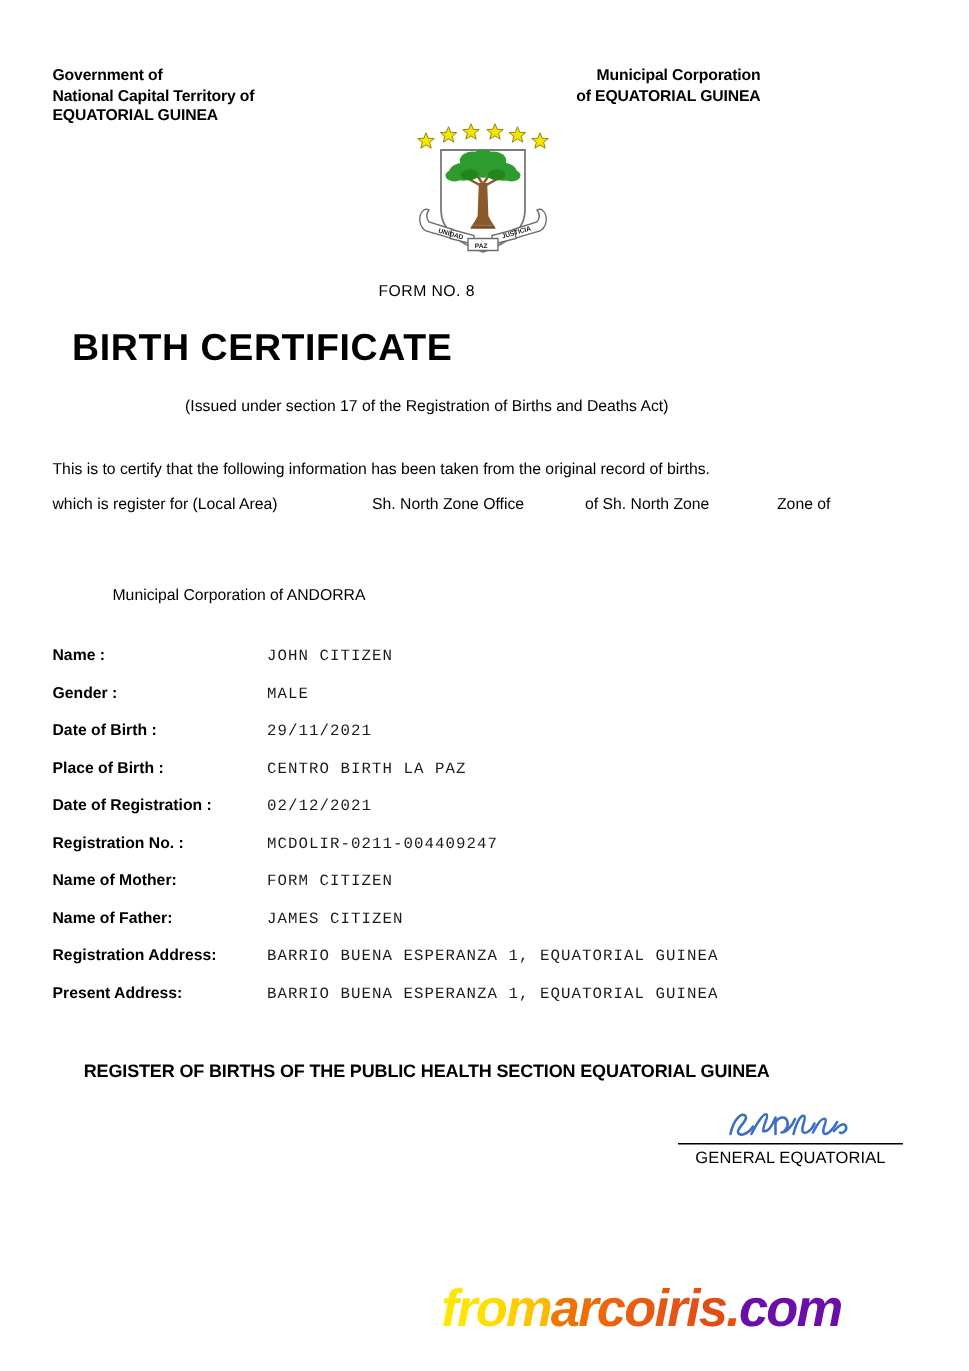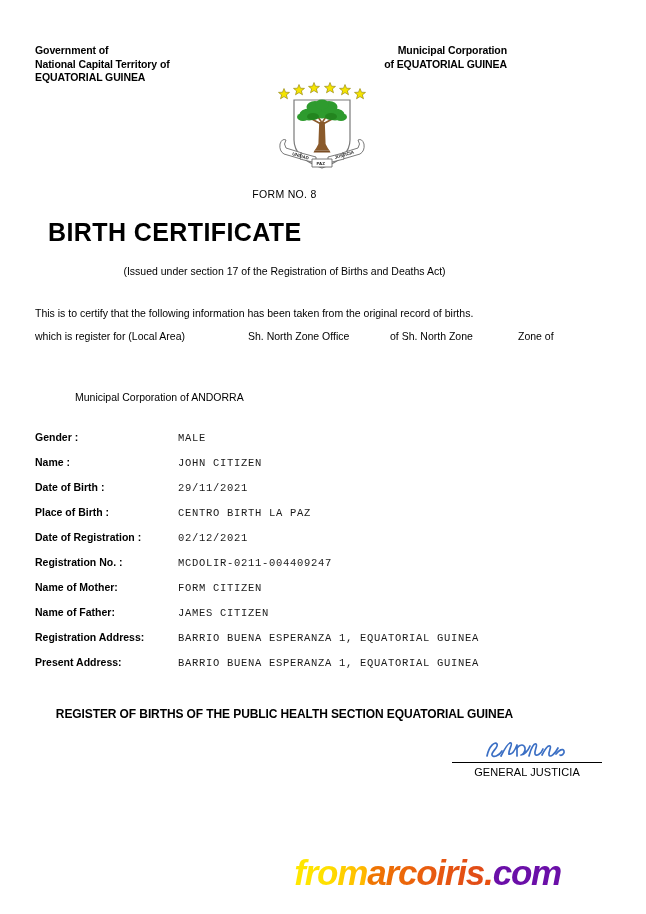--- a/index.html
+++ b/index.html
@@ -294,26 +294,26 @@
     <span class="rr-a">which is register for (Local Area)</span>
     <span class="rr-b">Sh. North Zone Office</span>
     <span class="rr-c">of  Sh. North Zone</span>
     <span class="rr-d">Zone of</span>
   </div>
 
   <div class="muni-line">Municipal Corporation of ANDORRA</div>
 
   <div class="fields">
     <div class="field-row">
+      <span class="field-label">Name :</span>
+      <span class="field-value">JOHN CITIZEN</span>
+    </div>
+    <div class="field-row">
       <span class="field-label">Gender :</span>
       <span class="field-value">MALE</span>
-    </div>
-    <div class="field-row">
-      <span class="field-label">Name :</span>
-      <span class="field-value">JOHN CITIZEN</span>
     </div>
     <div class="field-row">
       <span class="field-label">Date of Birth :</span>
       <span class="field-value">29/11/2021</span>
     </div>
     <div class="field-row">
       <span class="field-label">Place of Birth :</span>
       <span class="field-value">CENTRO BIRTH LA PAZ</span>
     </div>
     <div class="field-row">
@@ -352,18 +352,18 @@
           <path d="M22,20 C26,12 30,6 32,7 C34,8 29,15 30,18"></path>
           <path d="M30,18 C33,19 36,14 38,9 L38,20"></path>
           <path d="M38,12 C41,8 45,8 46,12 C47,16 43,19 42,19 C45,19 49,15 51,10"></path>
           <path d="M50,20 C52,12 55,7 57,8 C59,9 55,15 56,18 C57,21 62,18 64,13"></path>
           <path d="M63,19 C66,13 69,9 71,10 C73,11 69,16 70,19 C71,22 76,18 79,12"></path>
           <path d="M77,18 C80,14 84,12 85,15 C86,18 82,20 81,19"></path>
         </g>
       </svg>
     </div>
     <div class="sign-rule"></div>
-    <div class="sign-caption">GENERAL JUSTICIA</div>
+    <div class="sign-caption">GENERAL EQUATORIAL</div>
   </div>
 
   <div class="watermark"><span class="wm-nieve">from</span><span class="wm-arcoiris">arcoiris</span><span class="wm-dot">.</span><span class="wm-com">com</span></div>
 
 </div>
 
 </body></html>

